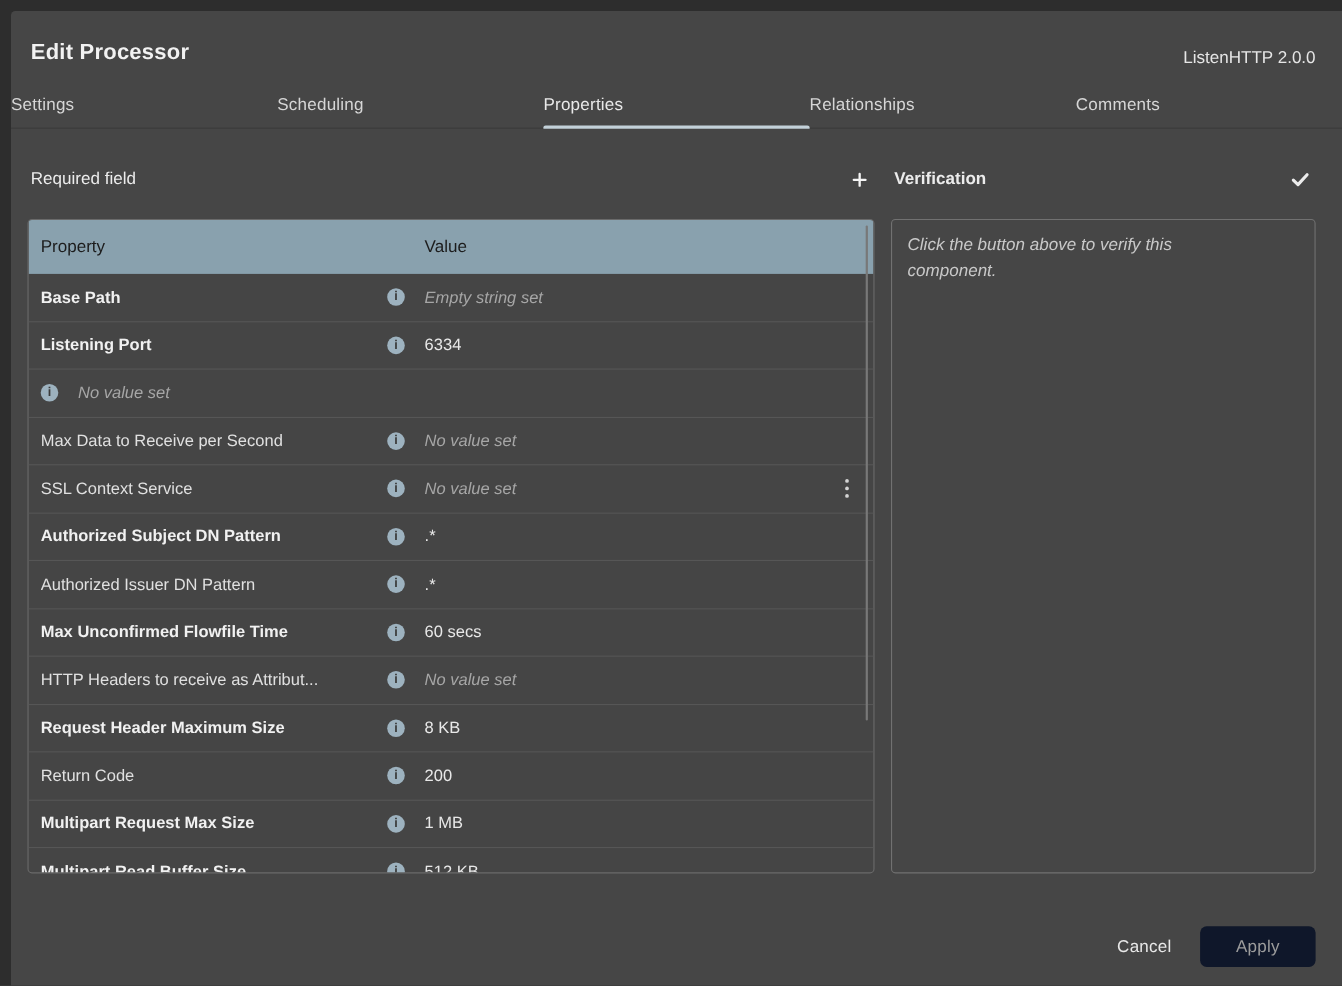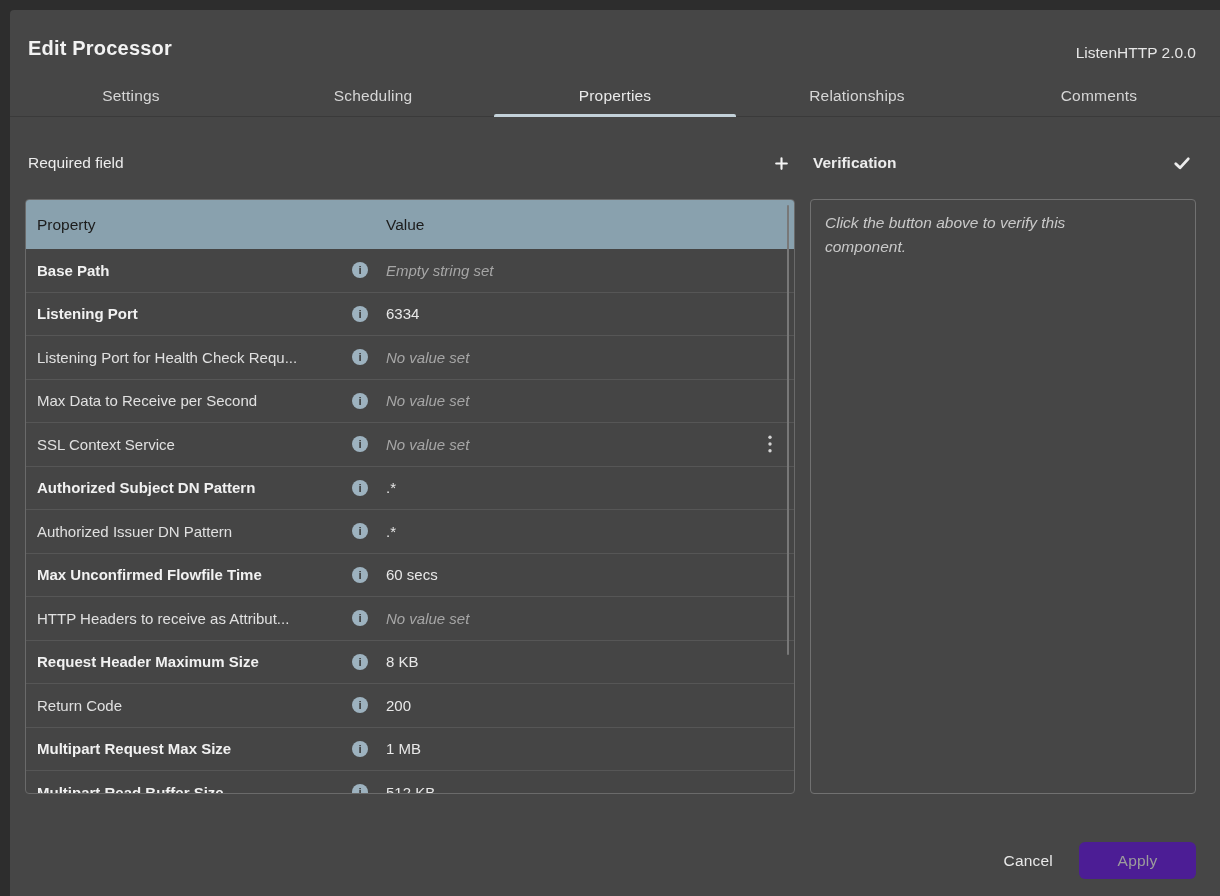--- a/index.html
+++ b/index.html
@@ -29,21 +29,21 @@
   }
   .dialog-title{
     font-size:20px;font-weight:600;color:#f2f2f2;line-height:28px;letter-spacing:.2px;
   }
   .processor-version{font-size:15.5px;color:#e6e6e6;}
   .tab-bar{
     display:flex;margin-top:14px;height:41px;
     border-bottom:1px solid #3a3a3a;
   }
   .tab{
-    flex:1;display:flex;align-items:center;justify-content:center;
+    flex:1;display:flex;align-items:center;
     position:relative;cursor:pointer;
   }
   .tab span{font-size:15.5px;color:#d6d6d6;letter-spacing:.2px;}
   .tab.active span{color:#e9e9e9;}
   .tab.active::after{
     content:"";position:absolute;left:0;right:0;bottom:-1px;height:3px;
     background:var(--accent-underline);border-radius:2px 2px 0 0;
   }
   .content{display:flex;gap:15px;padding:28px 24px 0 15px;}
   .left-col{width:770px;flex:0 0 770px;}
@@ -106,21 +106,21 @@
   
   .footer{
     position:absolute;right:24px;bottom:17px;
     display:flex;align-items:center;gap:26px;
   }
   .btn-cancel{
     background:none;border:none;color:#e8e8e8;font-size:15.5px;cursor:pointer;
     font-family:inherit;letter-spacing:.2px;
   }
   .btn-apply{
-    width:117px;height:37px;background:#4c1d95;color:#9c9c9c;border:none;
+    width:105px;height:37px;background:#0f172a;color:#9c9c9c;border:none;
     border-radius:6px;font-size:15.5px;font-family:inherit;letter-spacing:.2px;
   }
 </style>
 </head>
 <body>
 
 <div class="dialog">
 
   <div class="dialog-header">
     <h1 class="dialog-title">Edit Processor</h1>
@@ -175,21 +175,20 @@
   </div>
 
   <div class="prow required">
     <span class="pname">Listening Port</span>
     <span class="info">i</span>
     <span class="pval">6334</span>
 
   </div>
 
   <div class="prow">
-    <span class="pname">Listening Port for Health Check Requ...</span>
     <span class="info">i</span>
     <span class="pval placeholder">No value set</span>
 
   </div>
 
   <div class="prow">
     <span class="pname">Max Data to Receive per Second</span>
     <span class="info">i</span>
     <span class="pval placeholder">No value set</span>
 

